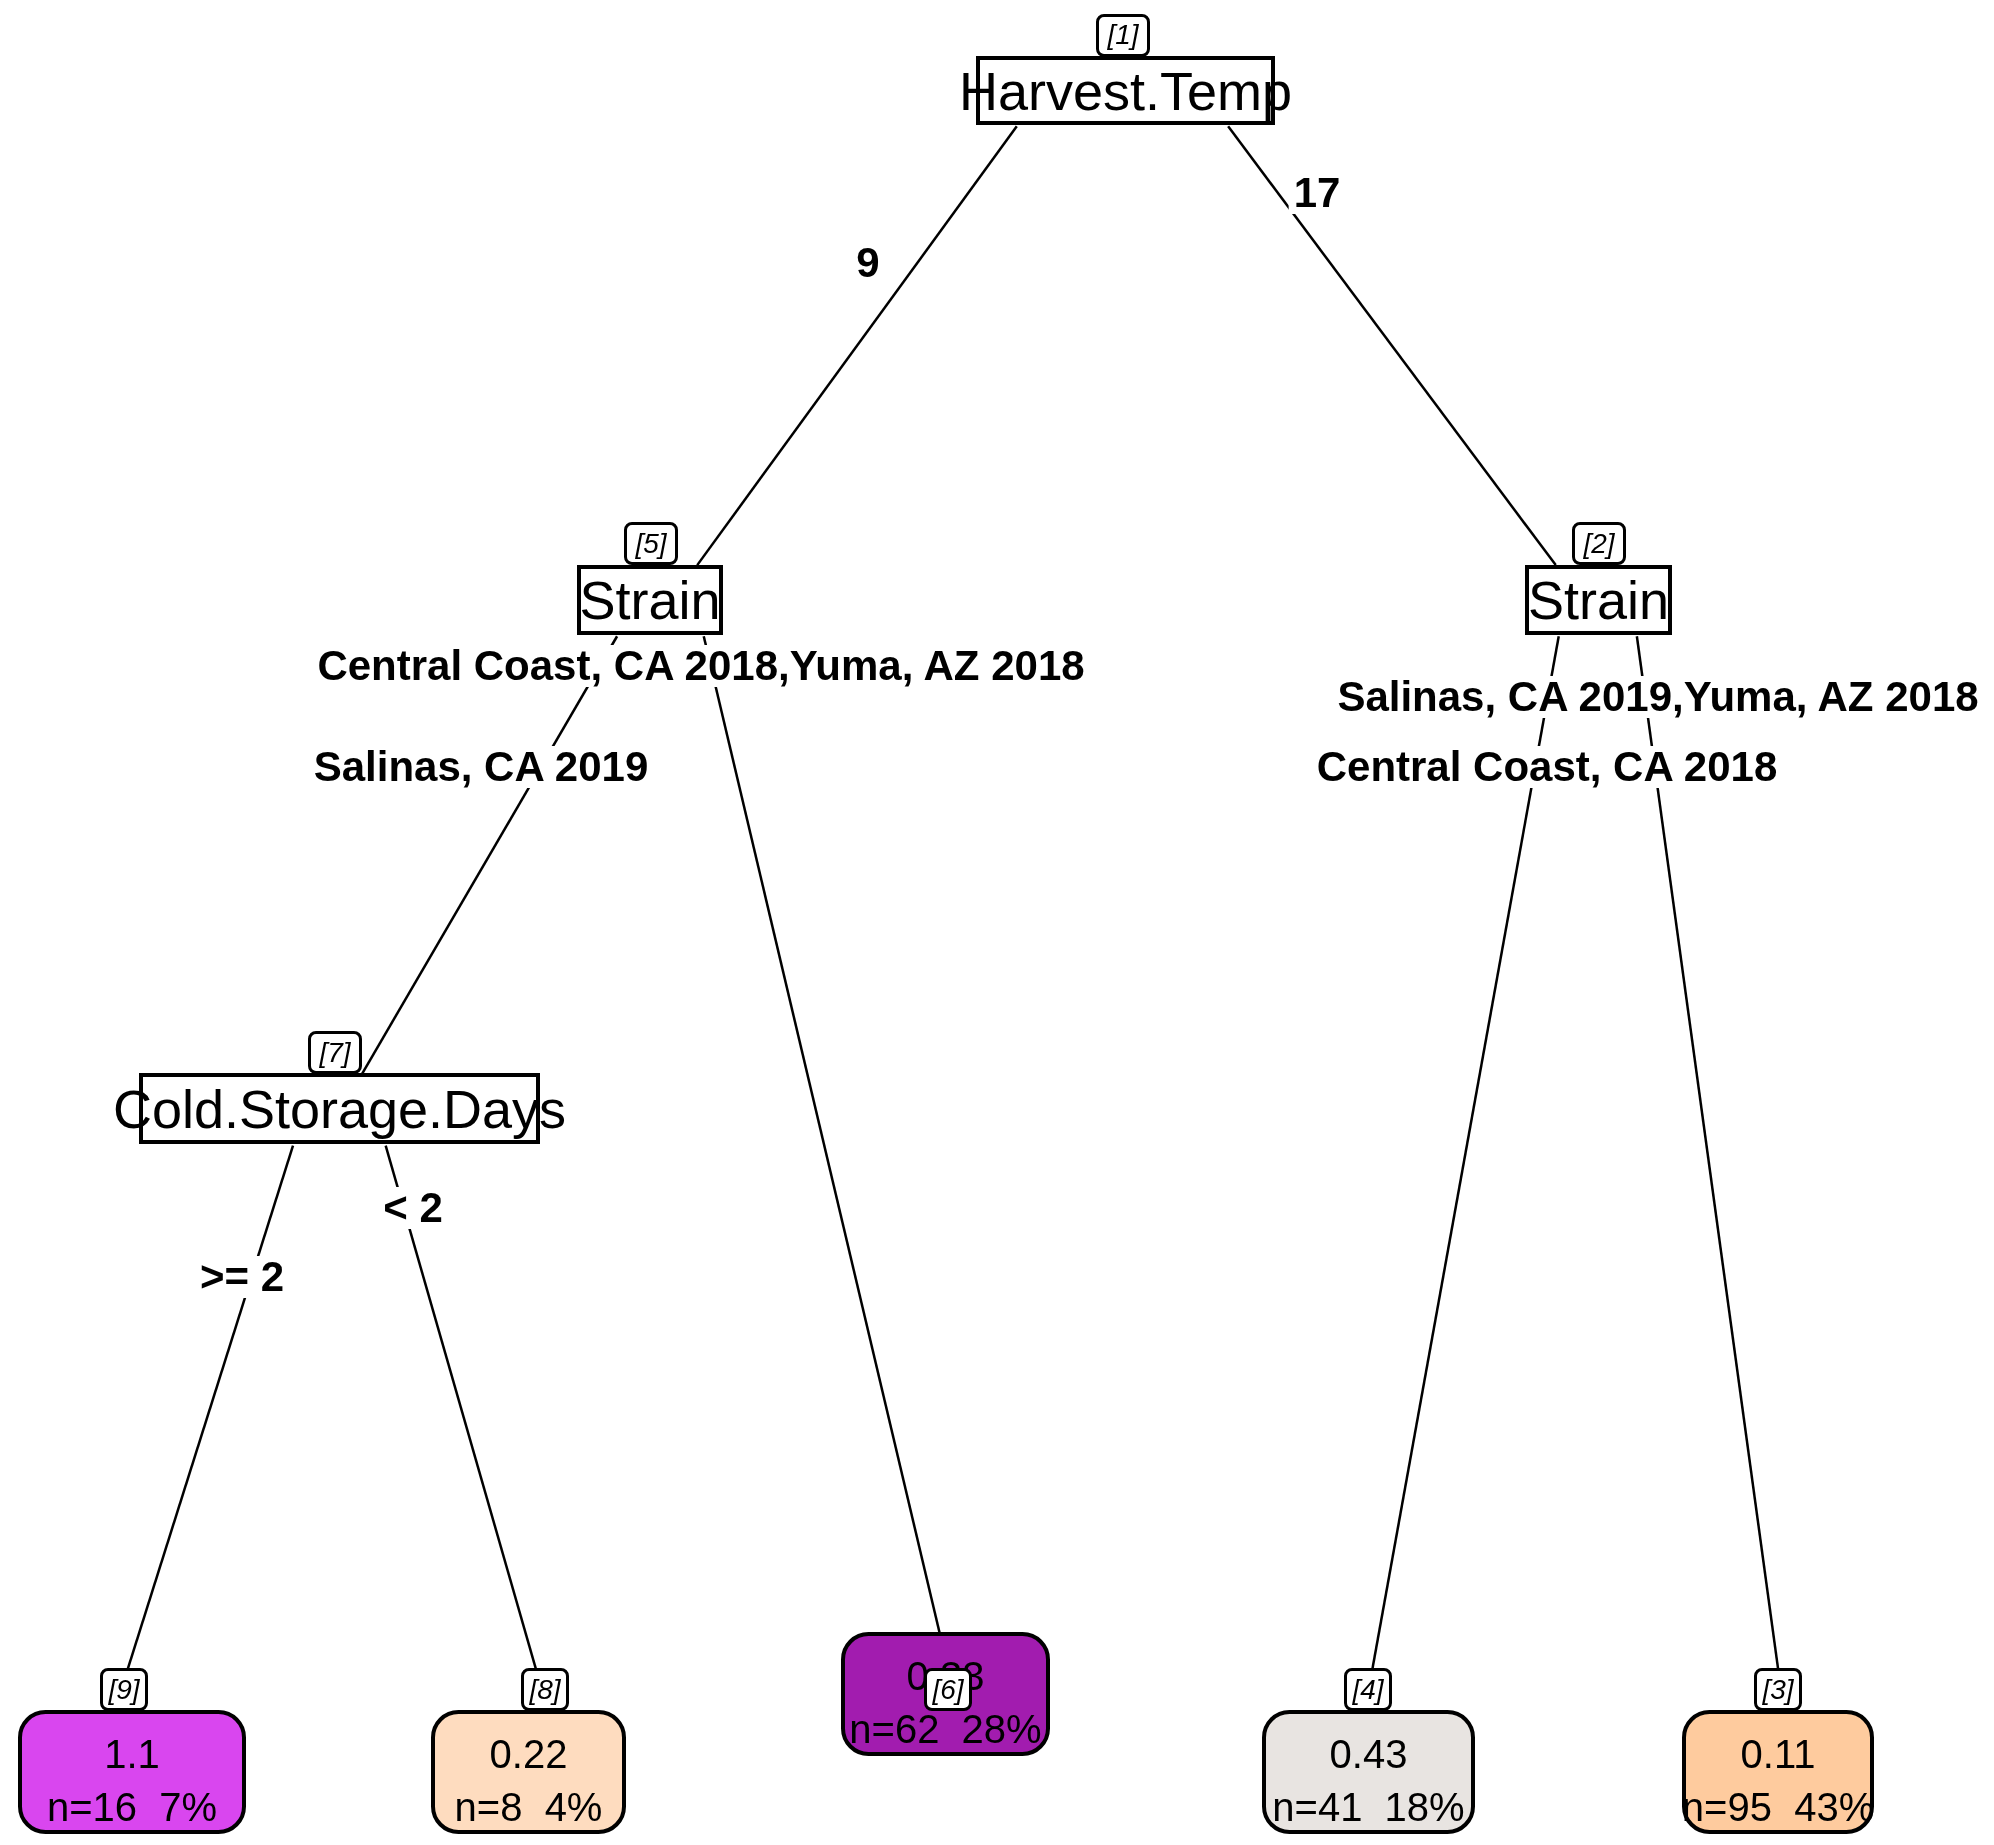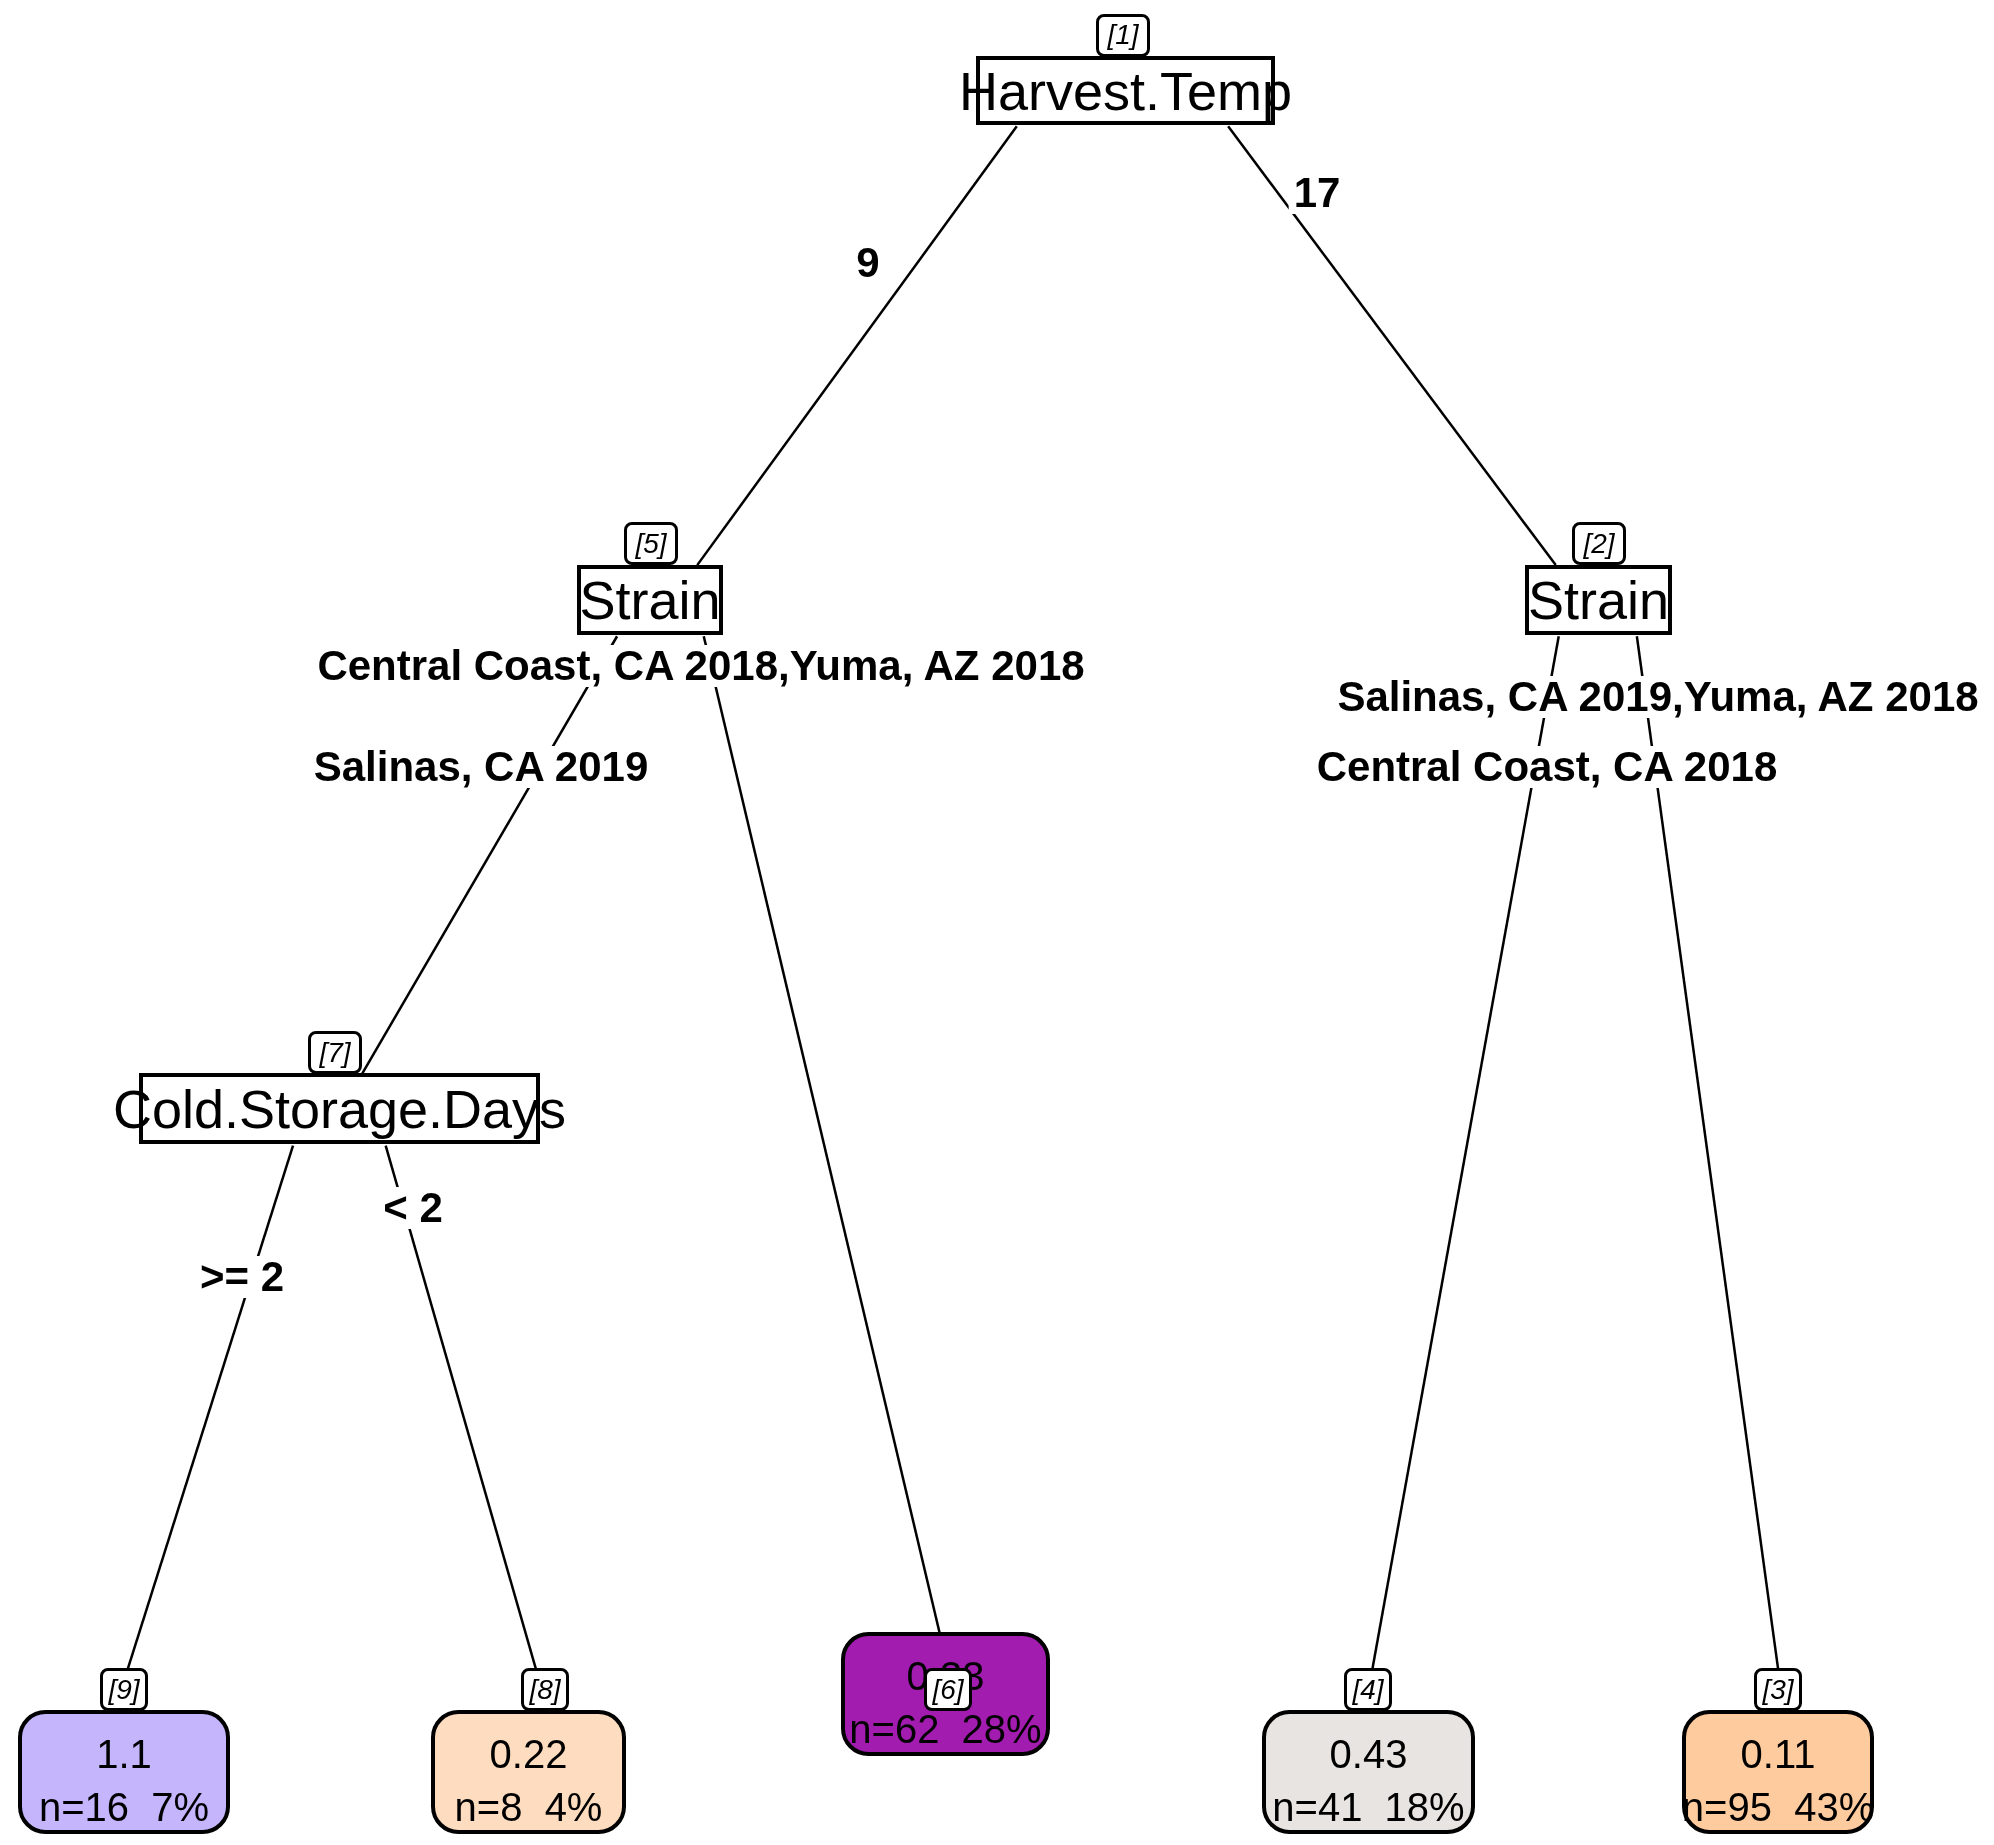--- a/index.html
+++ b/index.html
@@ -71,21 +71,21 @@
   <div class="node-box" style="left:1525px; top:565px; width:147px; height:70px;"><span>Strain</span></div>
 
   <div class="tab" style="left:308px; top:1031px; width:54px; height:43px;">
       <span>[7]</span>
     </div>
   <div class="node-box" style="left:139px; top:1073px; width:401px; height:71px;"><span>Cold.Storage.Days</span></div>
 
   <div class="tab" style="left:100px; top:1668px; width:48px; height:43px;">
       <span>[9]</span>
     </div>
-  <div class="leaf" style="left: 18px; top: 1710px; width: 212px; height: 124px; background-color: #c4b5fd;">
+  <div class="leaf" style="left: 18px; top: 1710px; width: 228px; height: 124px; background-color: #d946ef;">
     <span class="val">1.1</span>
     <span>n=16  7%</span>
   </div>
 
   <div class="tab" style="left:521px; top:1668px; width:48px; height:43px;">
       <span>[8]</span>
     </div>
   <div class="leaf" style="left: 431px; top: 1710px; width: 195px; height: 124px; background-color: rgb(254, 220, 191);">
     <span class="val">0.22</span>
     <span>n=8  4%</span>

